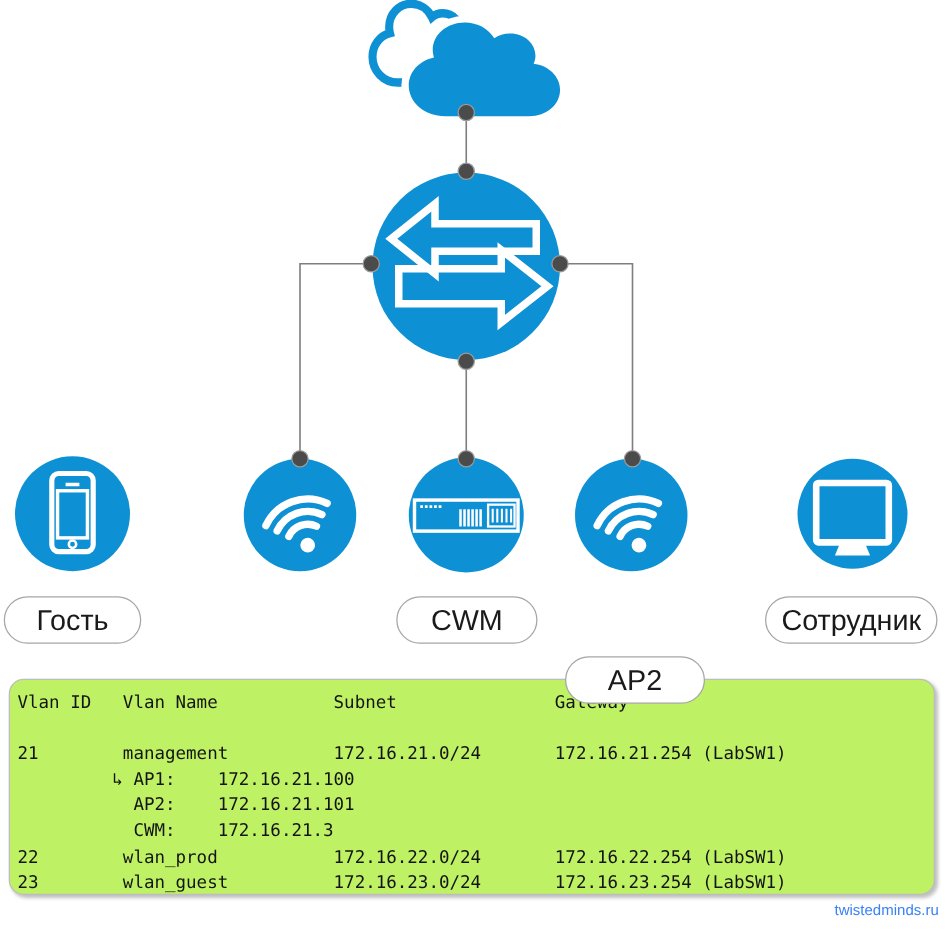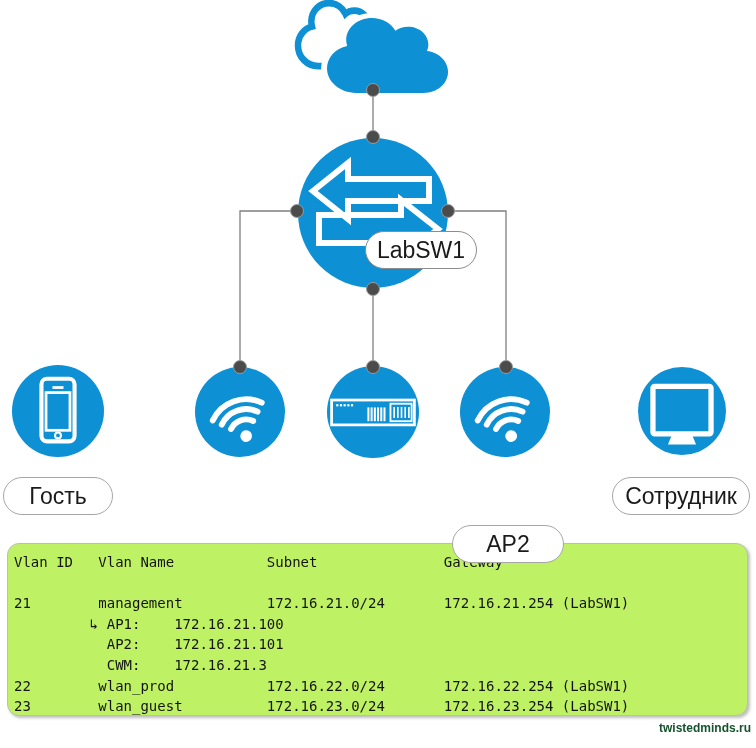--- a/index.html
+++ b/index.html
@@ -39,22 +39,22 @@
     box-shadow:2px 2px 3px rgba(0,0,0,0.25);
     z-index:2; box-sizing:border-box;
   }
   #vlan-table pre {
     margin:0; padding:8px 0 0 6px;
     font-family:"DejaVu Sans Mono","Liberation Mono",monospace;
     font-size:14px; line-height:20.6px; color:#141414;
   }
 
   #watermark {
-    right:5px; top:721px; font-size:12px; font-weight:bold;
-    color:#14532d; z-index:2;
+    right:5px; top:721px; font-size:12px; font-weight:normal;
+    color:#3b82f6; z-index:2;
   }
 </style>
 </head>
 <body>
 
 <div class="stage">
 
   <svg id="connections" class="abs" width="756" height="748" viewBox="0 0 756 748">
     <g stroke="#7f7f7f" stroke-width="1.3" fill="none">
       <path d="M373,90 L373,137"></path>
@@ -81,23 +81,20 @@
     <path transform="translate(35.2,16.7) scale(0.984,0.847)" d="M41.5,90 C25,90 12,77 12,61 C12,48 20.5,37.5 32.5,34.5 C32,32.5 31.5,30 31.5,27.5 C31.5,13 43,1.5 57.5,1.5 C68,1.5 77,7.5 81.5,16.5 C85,13.5 89.5,12 94.5,12 C106,12 115,21.5 115,33 C115,35.5 114.5,38 113.5,40.5 C125.5,42 135,52.5 135,65 C135,79 124,90 110,90 Z" fill="none" stroke="#ffffff" stroke-width="12"></path>
 
     <path transform="translate(35.2,16.7) scale(0.984,0.847)" d="M41.5,90 C25,90 12,77 12,61 C12,48 20.5,37.5 32.5,34.5 C32,32.5 31.5,30 31.5,27.5 C31.5,13 43,1.5 57.5,1.5 C68,1.5 77,7.5 81.5,16.5 C85,13.5 89.5,12 94.5,12 C106,12 115,21.5 115,33 C115,35.5 114.5,38 113.5,40.5 C125.5,42 135,52.5 135,65 C135,79 124,90 110,90 Z" fill="#0e90d4"></path>
   </svg>
 
   <svg id="switch" class="abs" width="152" height="152" viewBox="0 0 152 152">
     <circle cx="76" cy="76" r="75" fill="#0e90d4"></circle>
     <polygon points="16,54 51,26 51,42 132,42 132,64 51,64 51,82" fill="none" stroke="#ffffff" stroke-width="6"></polygon>
     <polygon points="141,92 104,63 104,78 22,78 22,106 104,106 104,121" fill="none" stroke="#ffffff" stroke-width="6"></polygon>
   </svg>
-  <div id="labsw1-pill" class="pill abs" style="left:365px; top:231px; width:112px; height:38px;">
-    <span>LabSW1</span>
-  </div>
 
   <div class="device-circle abs" style="left:12px; top:365px; width:92px; height:92px;">
     <svg width="92" height="92" viewBox="0 0 100 100">
       <g stroke="#ffffff" fill="none">
         <rect x="32" y="15" width="36" height="68" rx="6" stroke-width="4.5"></rect>
         <line x1="44" y1="24.5" x2="56" y2="24.5" stroke-width="3"></line>
         <rect x="37" y="30" width="26" height="41" stroke-width="3"></rect>
         <circle cx="50" cy="76.5" r="3.2" stroke-width="2.2"></circle>
       </g>
     </svg>
@@ -159,20 +156,23 @@
   <div class="device-circle abs" style="left:638px; top:367px; width:88px; height:88px;">
     <svg width="88" height="88" viewBox="0 0 100 100">
       <rect x="17" y="22" width="66" height="54" rx="2" fill="none" stroke="#ffffff" stroke-width="6"></rect>
       <polygon points="39,76 61,76 66,88 34,88" fill="#ffffff"></polygon>
     </svg>
   </div>
 
   <div class="pill abs" style="left:3px;   top:477px; width:110px; height:38px;">
     <span>Гость</span>
   </div>
+  <div class="pill abs" style="left:317px; top:477px; width:113px; height:38px;">
+    <span>CWM</span>
+  </div>
   <div class="pill abs" style="left:452px; top:477px; width:112px; height:38px;margin-top:48px;">
     <span>AP2</span>
   </div>
   <div class="pill abs" style="left:612px; top:477px; width:138px; height:38px;text-align:right;">
     <span>Сотрудник</span>
   </div>
 
   <div id="vlan-table" class="abs">
     <pre>Vlan ID   Vlan Name           Subnet               Gateway
 

